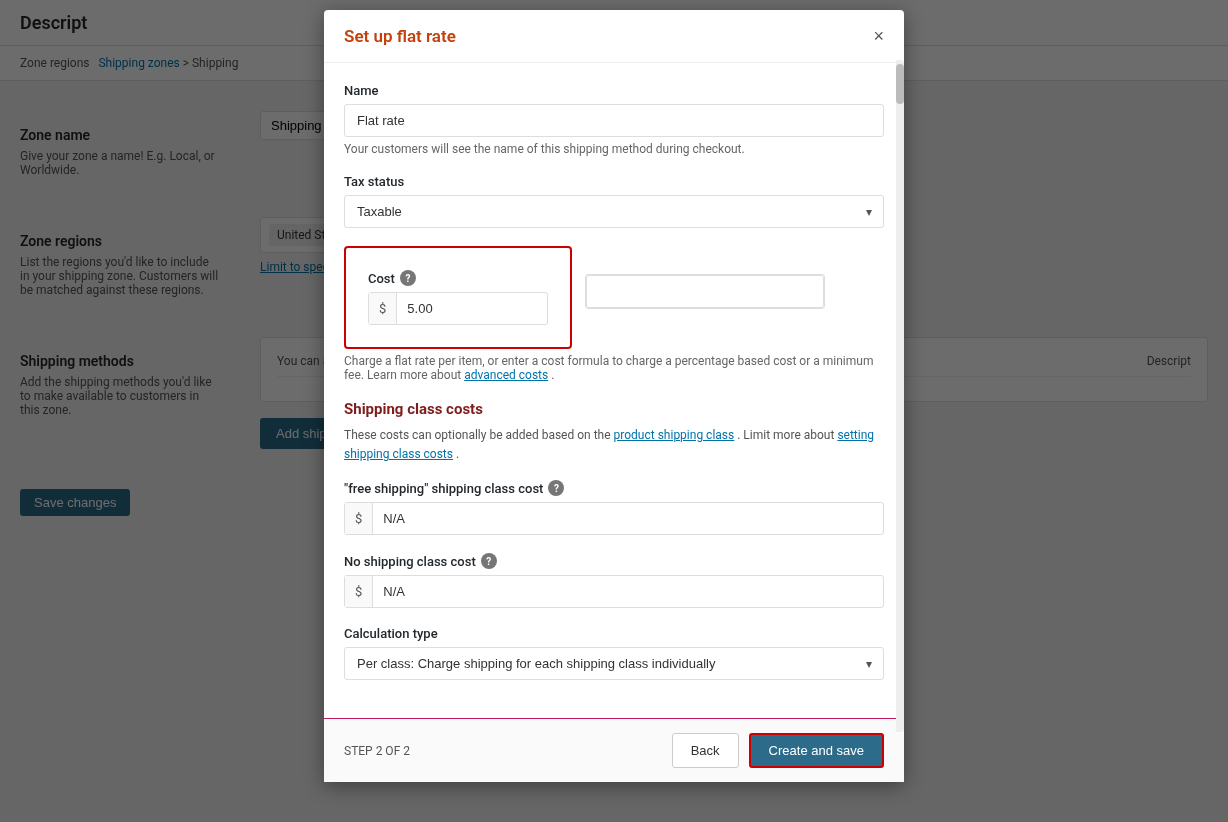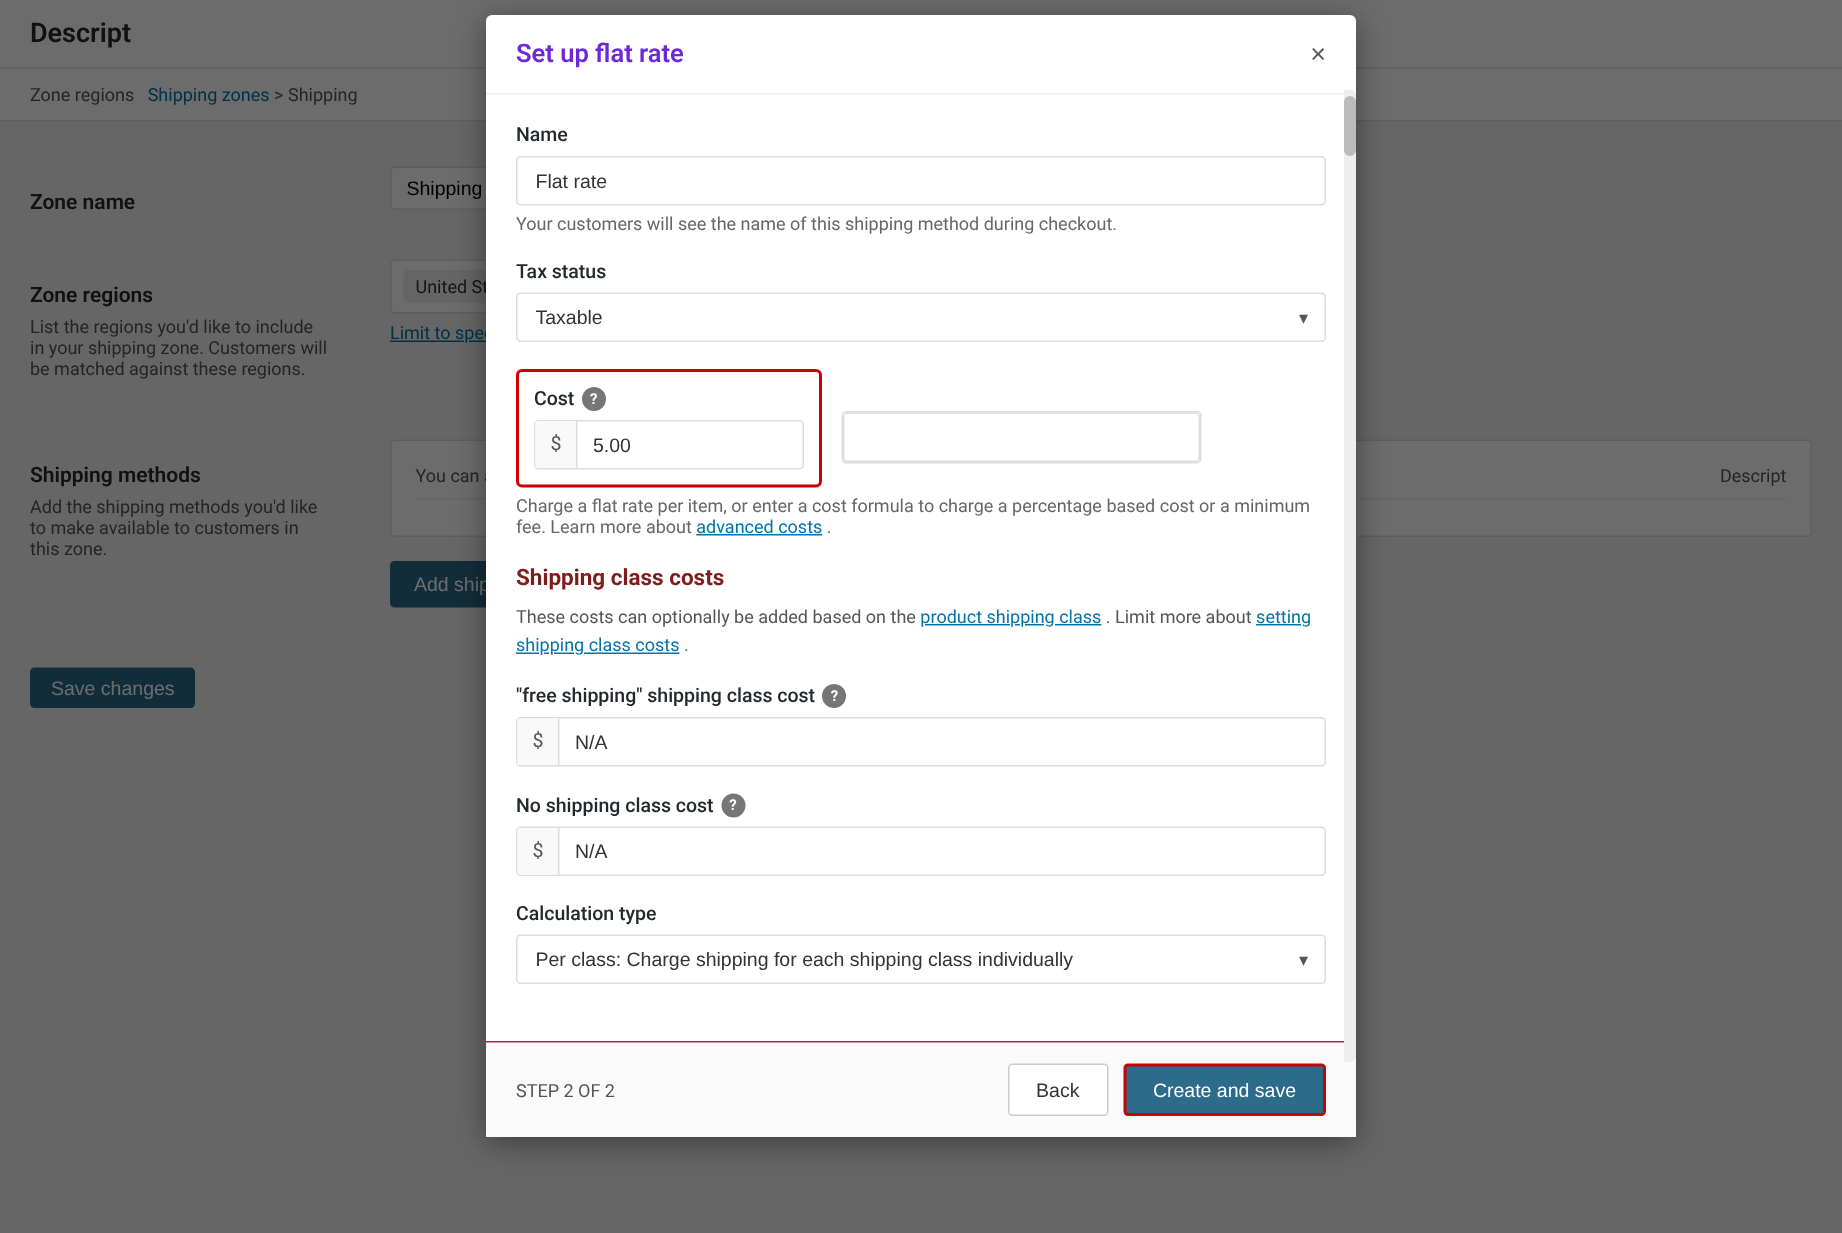--- a/index.html
+++ b/index.html
@@ -135,21 +135,21 @@
       display: flex;
       align-items: center;
       justify-content: space-between;
       padding: 16px 20px;
       border-bottom: 1px solid #eee;
     }
 
     .modal-title {
       font-size: 17px;
       font-weight: 600;
-      color: #6d28d9;
+      color: #c2410c;
     }
 
     .modal-close {
       background: none;
       border: none;
       font-size: 18px;
       cursor: pointer;
       color: #555;
       line-height: 1;
     }
@@ -376,20 +376,21 @@
       <span>Shipping</span>
     </span>
   </div>
 
   <div style="padding: 30px 20px;">
     
     <div class="bg-section">
       <div style="display: flex; gap: 40px; margin-bottom: 24px;">
         <div style="width: 200px;">
           <div class="bg-section-title">Zone name</div>
+          <div class="bg-section-desc">Give your zone a name! E.g. Local, or Worldwide.</div>
         </div>
         <div>
           <input class="bg-input" value="Shipping" style="">
         </div>
       </div>
 
       <div style="display: flex; gap: 40px; margin-bottom: 24px;">
         <div style="width: 200px;">
           <div class="bg-section-title">Zone regions</div>
           <div class="bg-section-desc">List the regions you'd like to include in your shipping zone. Customers will be matched against these regions.</div>
@@ -453,21 +454,21 @@
       <div class="select-wrapper">
         <select class="field-select">
           <option>Taxable</option>
           <option>None</option>
         </select>
         <span class="select-arrow">▾</span>
       </div>
     </div>
 
     <div class="cost-field-group">
-      <div style="border: 2px solid #cc0000; border-radius: 4px; padding: 10px; display: inline-block; background: #fff; min-width: 200px;">
+      <div style="border: 2px solid #cc0000; border-radius: 4px; padding: 22px; display: inline-block; background: #fff; min-width: 200px;">
         <div class="cost-label">
           <span>Cost</span>
           <span class="help-icon">?</span>
         </div>
         <div class="cost-input-row">
           <span class="cost-prefix">$</span>
           <input class="cost-input" value="5.00" style="">
         </div>
       </div>
       

